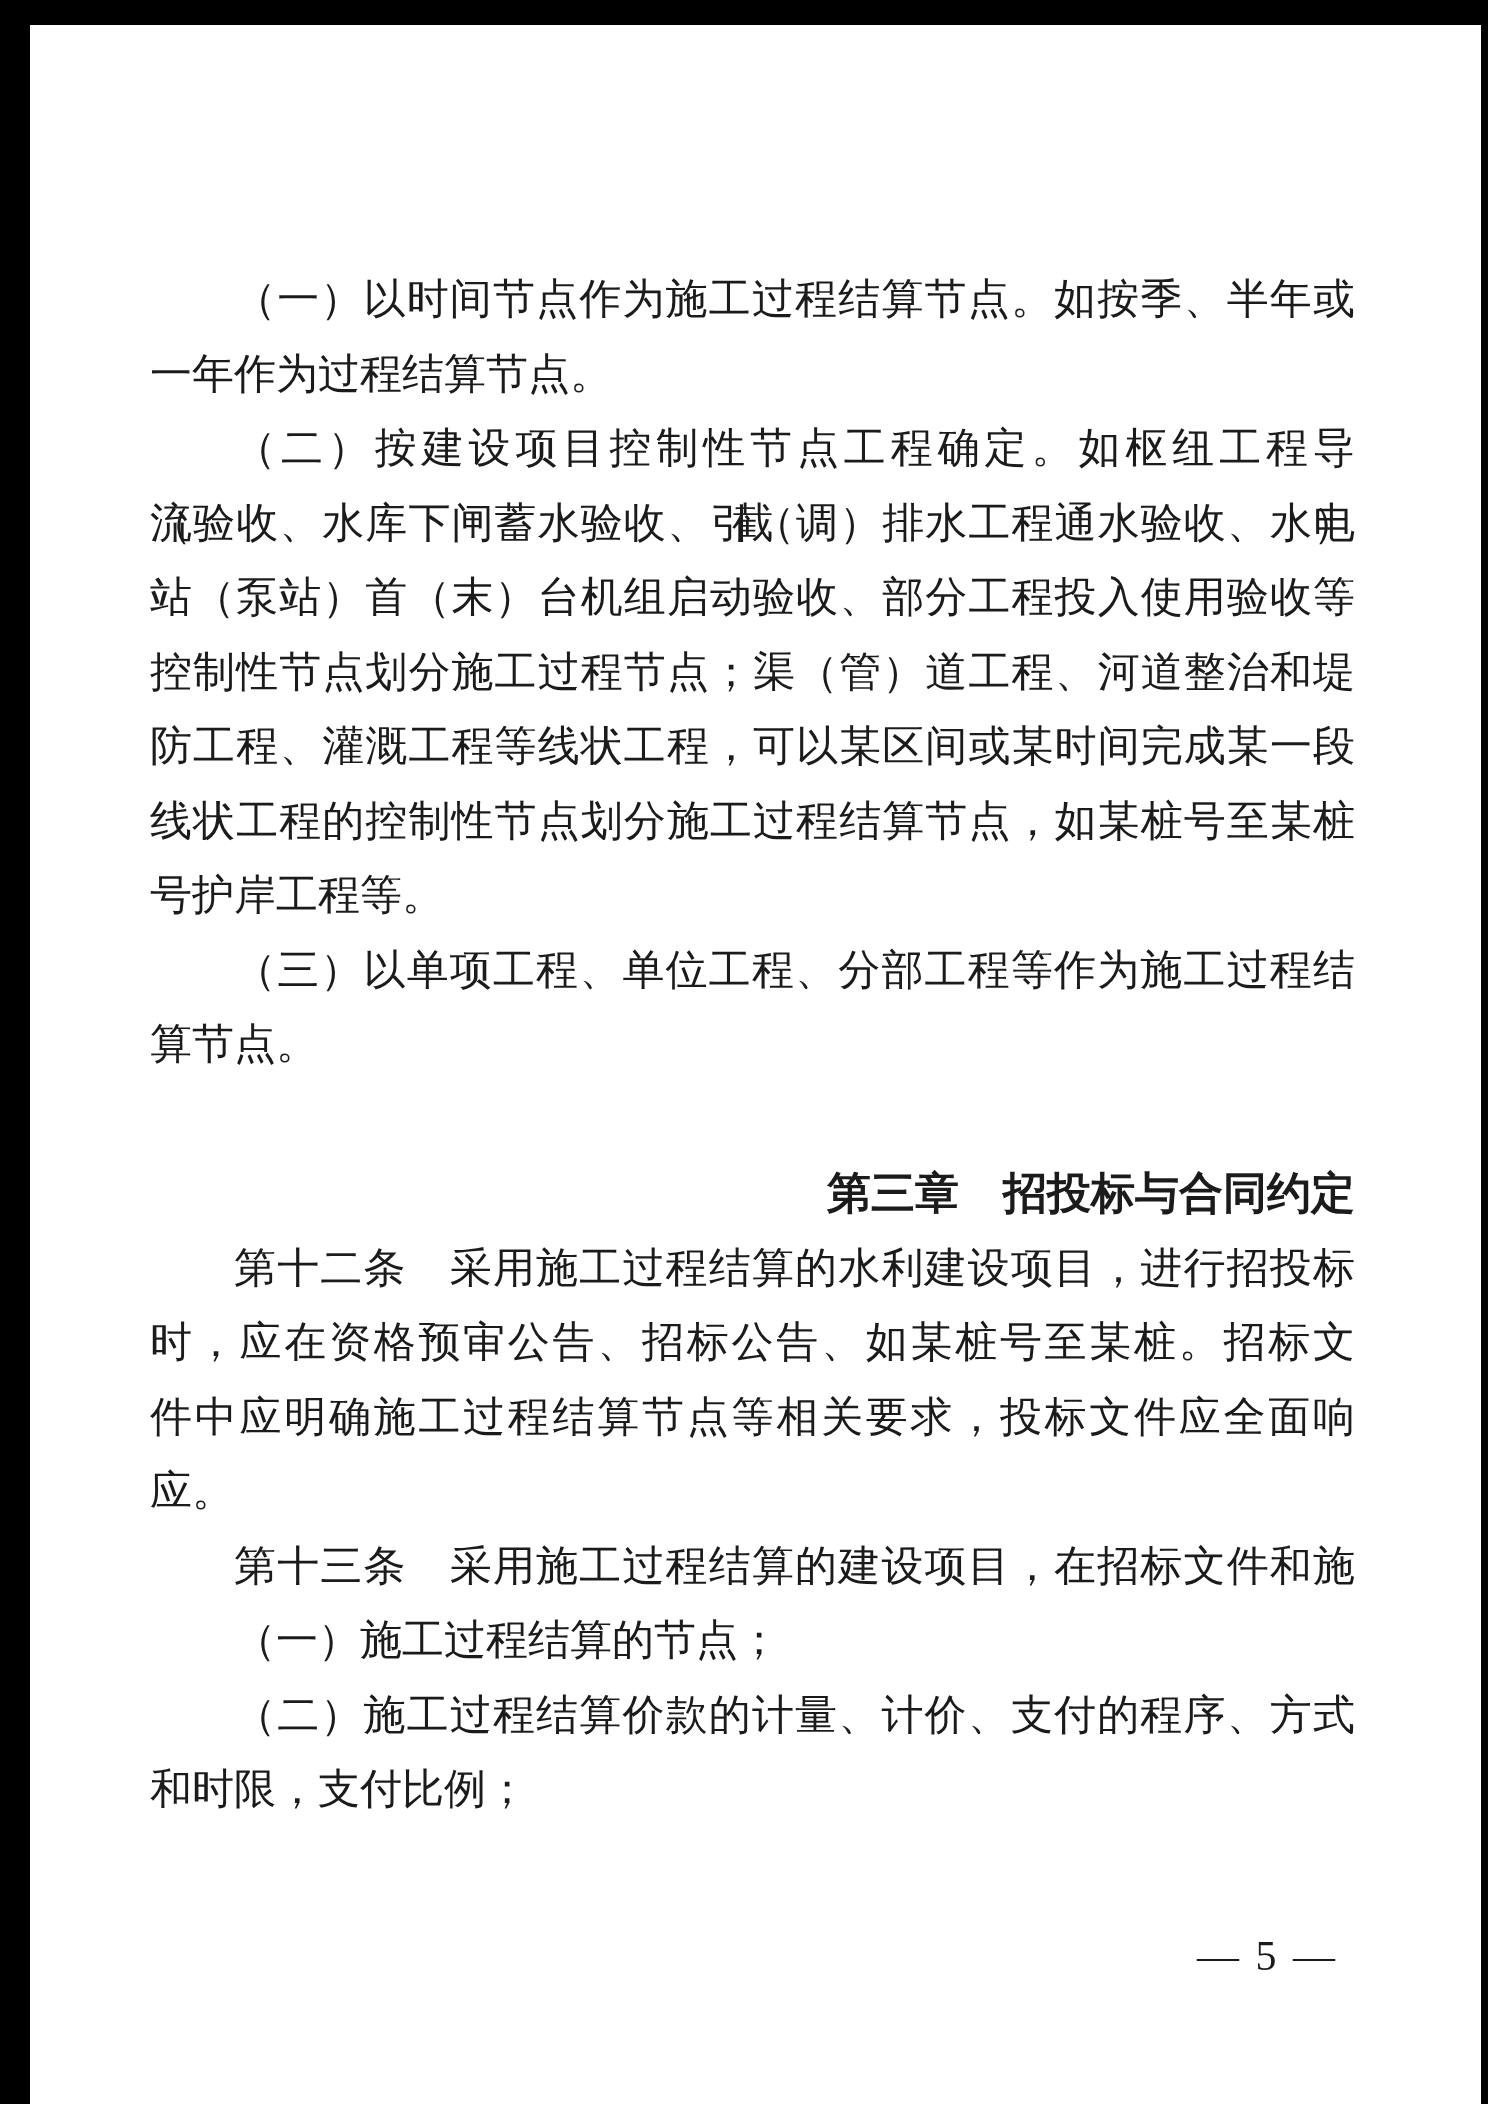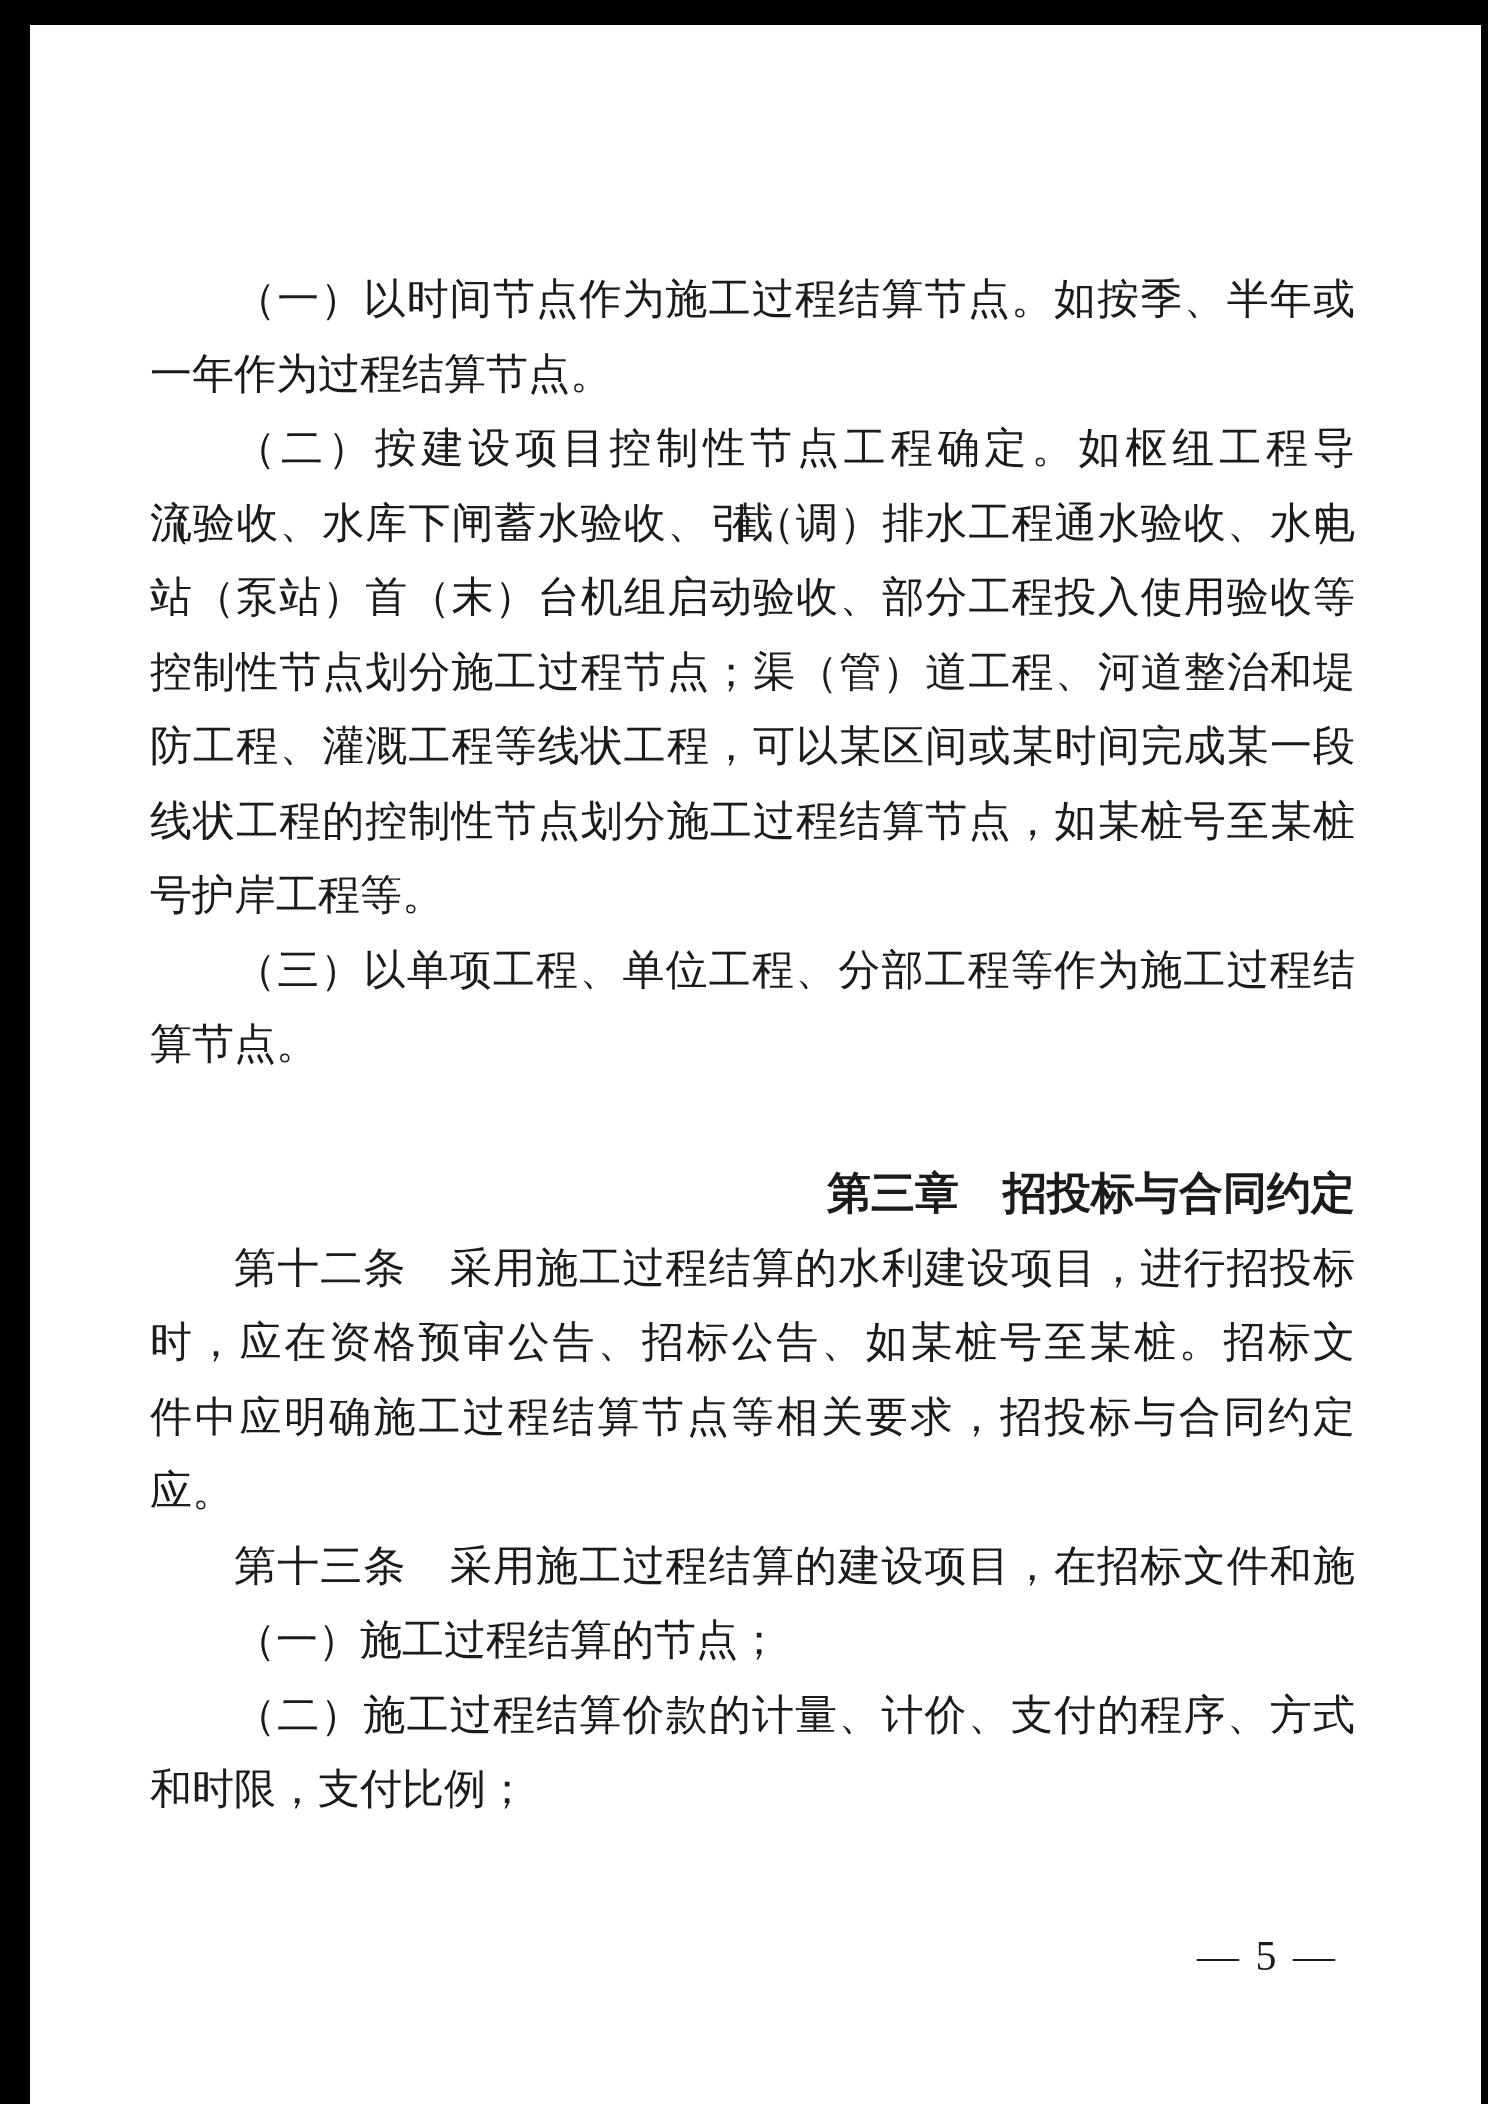--- a/index.html
+++ b/index.html
@@ -69,21 +69,21 @@
     <div>
       <div class="ln j ind">（三）以单项工程、单位工程、分部工程等作为施工过程结</div>
       <div class="ln">算节点。</div>
     </div>
 
     <div class="chapter">第三章　招投标与合同约定</div>
 
     <div>
       <div class="ln j ind">第十二条　采用施工过程结算的水利建设项目，进行招投标</div>
       <div class="ln j">时，应在资格预审公告、招标公告、如某桩号至某桩。招标文</div>
-      <div class="ln j">件中应明确施工过程结算节点等相关要求，招投标与合同约定</div>
+      <div class="ln j">件中应明确施工过程结算节点等相关要求，投标文件应全面响</div>
       <div class="ln">应。</div>
     </div>
 
     <div>
       <div class="ln j ind">第十三条　采用施工过程结算的建设项目，在招标文件和施</div>
     </div>
 
     <div>
       <div class="ln ind">（一）施工过程结算的节点；</div>
     </div>

